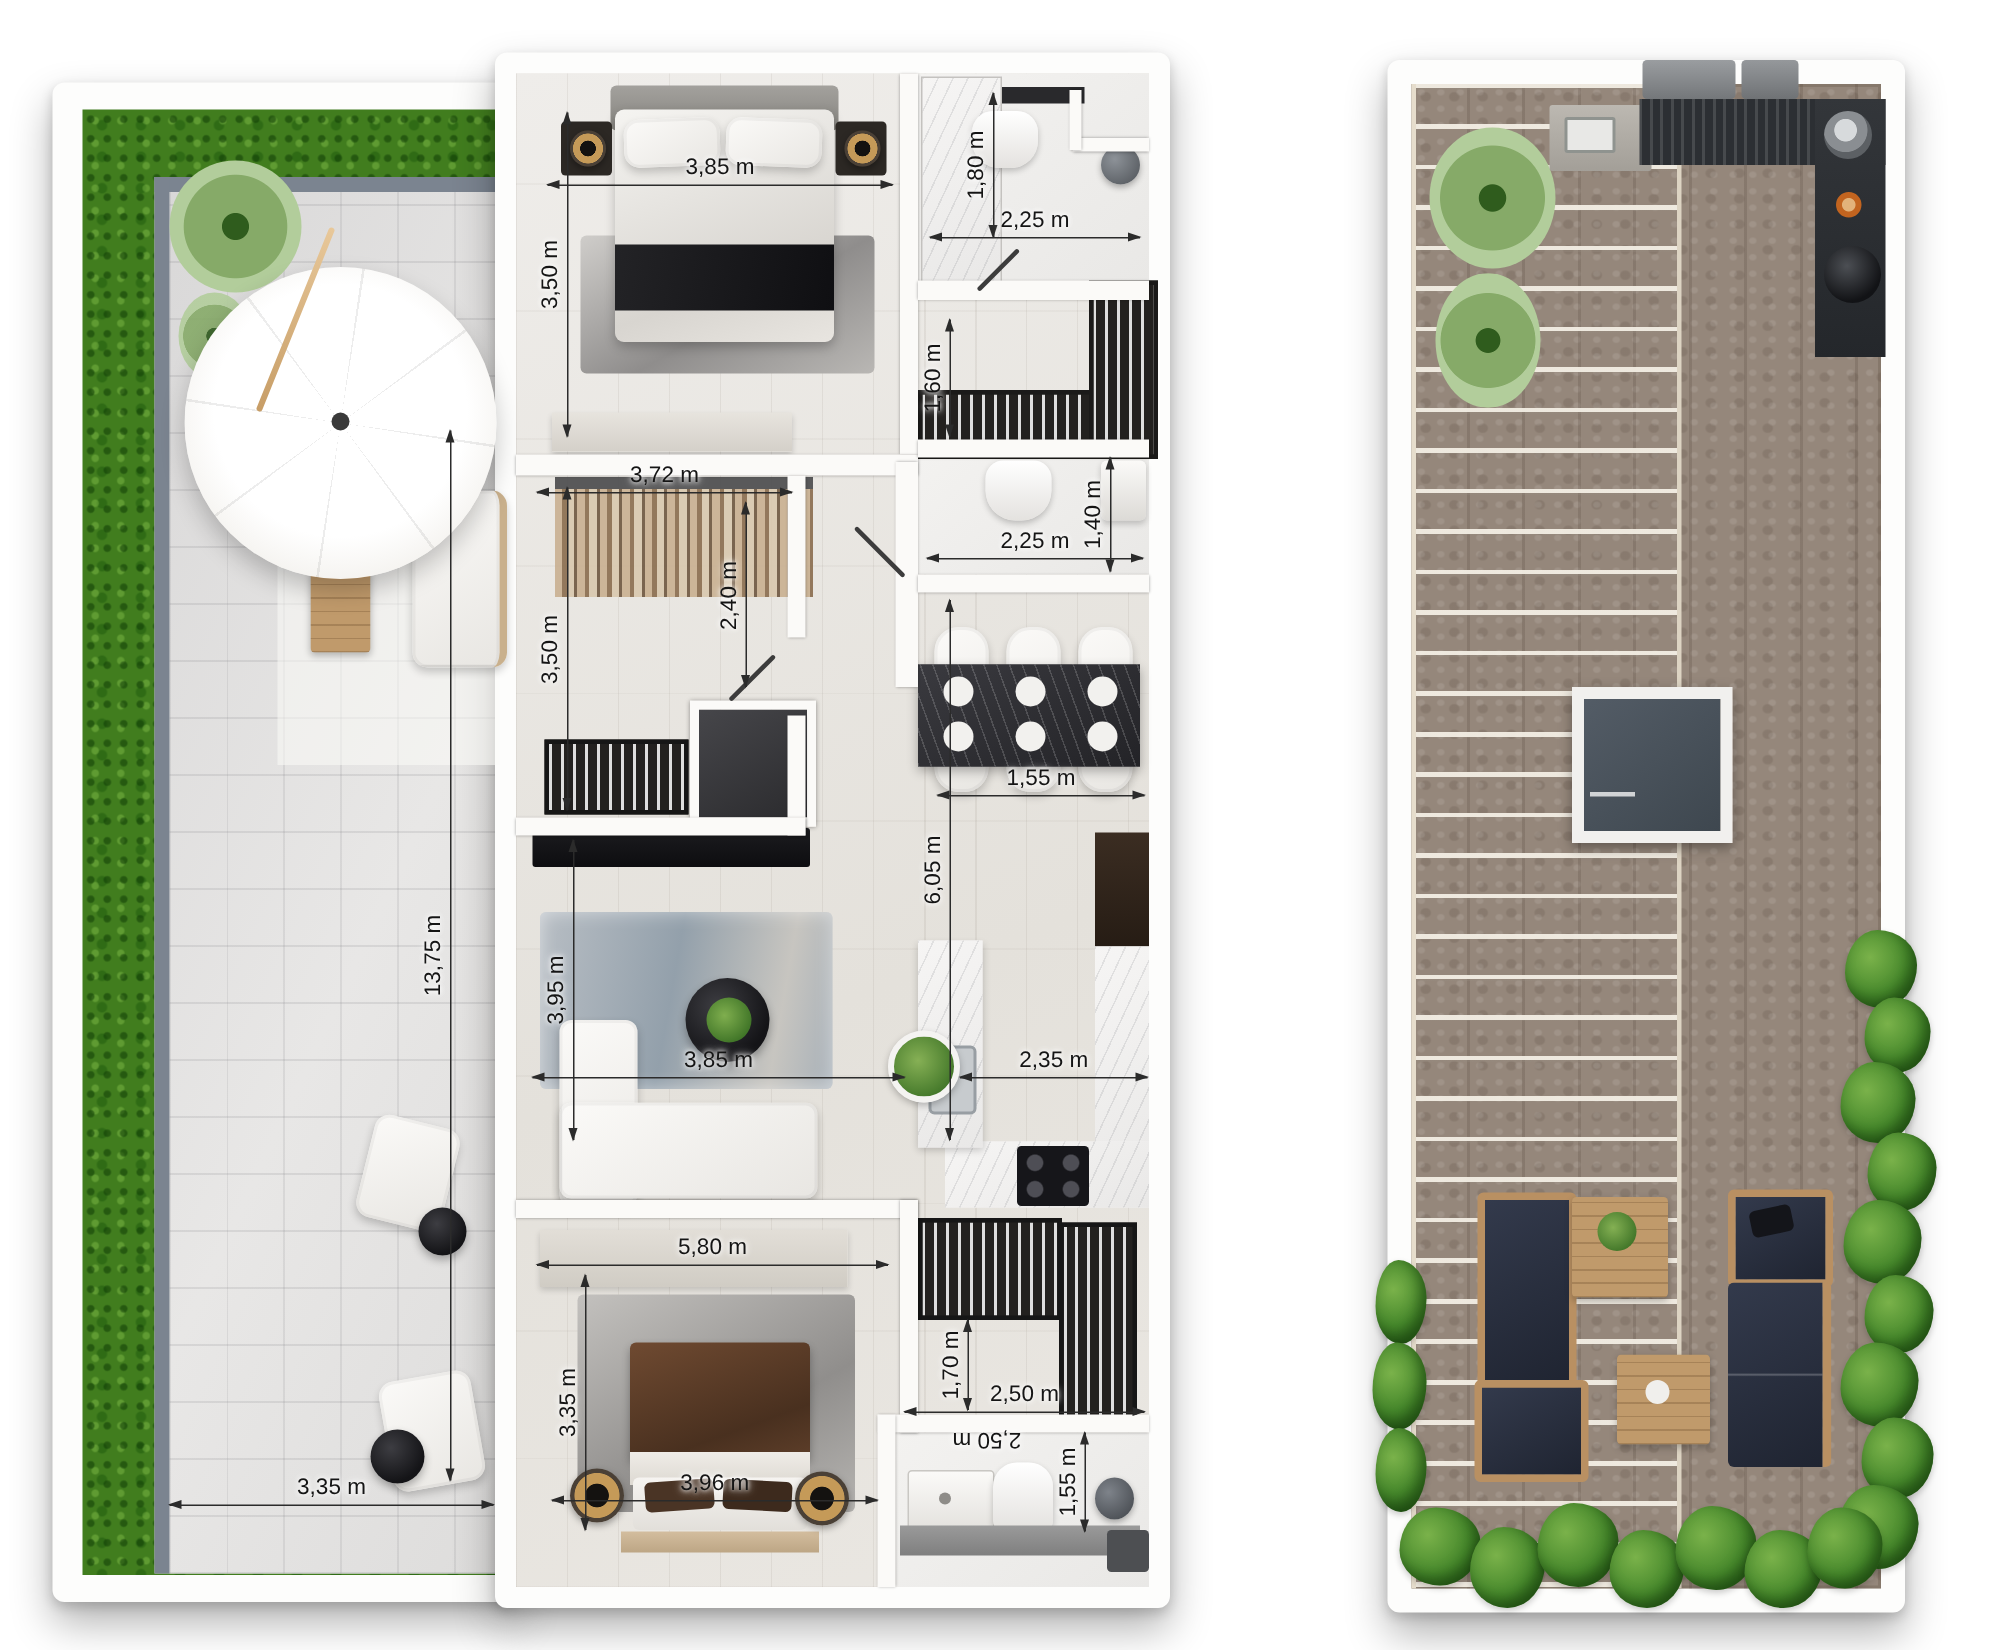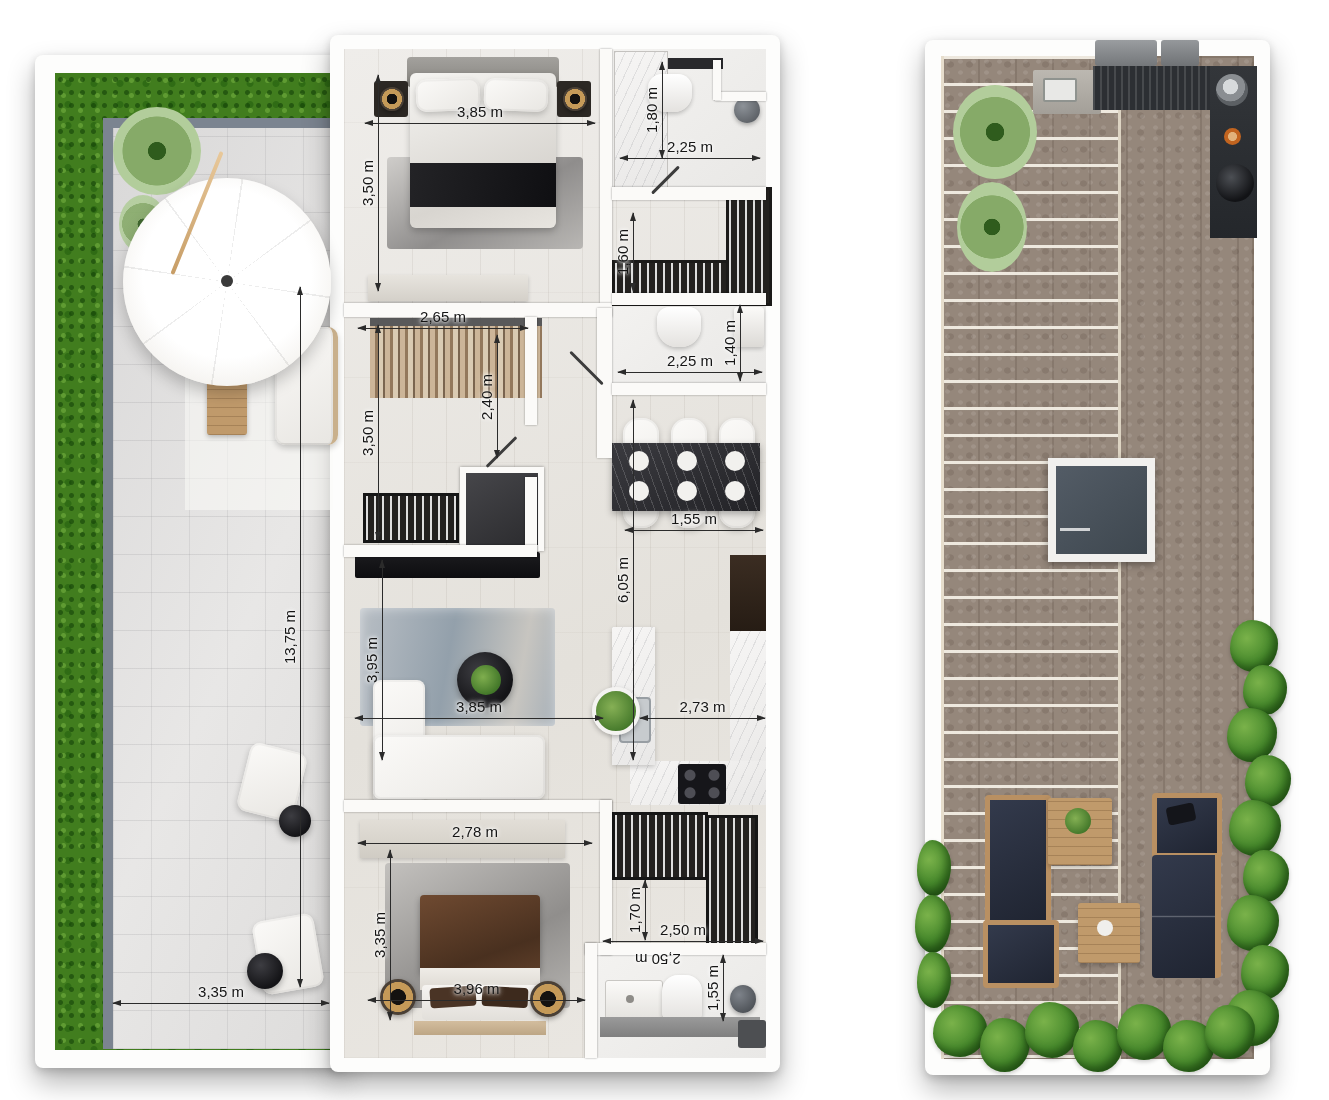--- a/index.html
+++ b/index.html
@@ -188,21 +188,21 @@
       <span class="lbl">2,25 m</span>
       </div>
     <div class="dimv" style="left:410px;top:270px;height:76px;">
       <span class="lbl">1,40 m</span>
       </div>
 
     <div class="f hangers" style="left:40px;top:283px;width:172px;height:72px;border-top:8px solid #4a4a4c;opacity:.9;"></div>
     <div class="f stripes-cloth" style="left:33px;top:458px;width:90px;height:44px;border:3px solid #161616;"></div>
     <div class="f" style="left:130px;top:432px;width:72px;height:72px;background:linear-gradient(150deg,#46464a,#2b2b2e);border:6px solid #fbfaf8;box-shadow:0 0 3px rgba(0,0,0,.4);"></div>
     <div class="dimh" style="left:28px;top:293px;width:170px;">
-      <span class="lbl">2,65 m</span>
+      <span class="lbl">3,72 m</span>
       </div>
     <div class="dimv" style="left:167px;top:300px;height:123px;">
       <span class="lbl">2,40 m</span>
       </div>
     <div class="dimv" style="left:48px;top:290px;height:215px;">
       <span class="lbl">3,50 m</span>
       </div>
 
     <div class="f whitecush" style="left:293px;top:383px;width:36px;height:110px;border-radius:16px;"></div>
     <div class="f whitecush" style="left:341px;top:383px;width:36px;height:110px;border-radius:16px;"></div>
@@ -242,37 +242,37 @@
     <div class="f marble" style="left:400px;top:596px;width:36px;height:164px;"></div>
     <div class="f marble" style="left:300px;top:726px;width:136px;height:44px;"></div>
     <div class="f" style="left:348px;top:729px;width:48px;height:40px;background:#16161a;border-radius:3px;
          background-image:radial-gradient(circle at 25% 28%,#4e4e55 0 5px,transparent 6px),radial-gradient(circle at 75% 28%,#4e4e55 0 5px,transparent 6px),
          radial-gradient(circle at 25% 72%,#4e4e55 0 5px,transparent 6px),radial-gradient(circle at 75% 72%,#4e4e55 0 5px,transparent 6px);"></div>
     <div class="f marble" style="left:282px;top:592px;width:43px;height:138px;box-shadow:0 2px 5px rgba(0,0,0,.2);"></div>
     <div class="f" style="left:289px;top:662px;width:28px;height:42px;background:#c7cbce;border:2px solid #989ea3;border-radius:4px;"></div>
     <div class="f" style="left:262px;top:652px;width:40px;height:40px;border-radius:50%;z-index:6;border:4px solid #f4f3f1;
          background:radial-gradient(circle at 40% 40%,#86b055,#3f7427 80%);box-shadow:0 2px 5px rgba(0,0,0,.25);"></div>
     <div class="dimh" style="left:310px;top:683px;width:125px;">
-      <span class="lbl">2,73 m</span>
+      <span class="lbl">2,35 m</span>
       </div>
 
     <div class="f" style="left:30px;top:785px;width:205px;height:38px;background:linear-gradient(#e2ded7,#d0ccc4);box-shadow:0 2px 4px rgba(0,0,0,.16);"></div>
     <div class="f" style="left:55px;top:828px;width:185px;height:145px;border-radius:4px;
          background:linear-gradient(150deg,#c3c1be,#908e8c 60%,#b5b3b0);"></div>
     <div class="f" style="left:90px;top:860px;width:120px;height:77px;border-radius:4px 4px 0 0;
          background:linear-gradient(160deg,#6f4a31,#49301f 70%,#5d3e29);box-shadow:0 3px 6px rgba(0,0,0,.3);"></div>
     <div class="f" style="left:90px;top:933px;width:120px;height:22px;background:linear-gradient(#efece7,#ddd9d2);"></div>
     <div class="f" style="left:92px;top:950px;width:116px;height:35px;background:linear-gradient(#f6f4f1,#e2dfda);border-radius:4px;"></div>
     <div class="f" style="left:100px;top:952px;width:46px;height:20px;background:#4a3425;border-radius:4px;transform:rotate(-4deg);z-index:6;"></div>
     <div class="f" style="left:152px;top:952px;width:46px;height:20px;background:#3d2a1d;border-radius:4px;transform:rotate(3deg);z-index:6;"></div>
     <div class="f" style="left:84px;top:986px;width:132px;height:14px;background:linear-gradient(#d3bd9e,#bda685);"></div>
     <div class="f lampgold" style="left:50px;top:944px;width:36px;height:36px;"></div>
     <div class="f lampgold" style="left:200px;top:946px;width:36px;height:36px;"></div>
     <div class="dimh" style="left:28px;top:808px;width:234px;">
-      <span class="lbl">2,78 m</span>
+      <span class="lbl">5,80 m</span>
       </div>
     <div class="dimv" style="left:60px;top:815px;height:170px;">
       <span class="lbl">3,35 m</span>
       </div>
     <div class="dimh" style="left:38px;top:965px;width:217px;z-index:32;">
       <span class="lbl">3,96 m</span>
       </div>
 
     <div class="f stripes-cloth" style="left:282px;top:777px;width:90px;height:62px;border:3px solid #161616;"></div>
     <div class="f stripes-cloth" style="left:376px;top:780px;width:46px;height:126px;border:3px solid #161616;"></div>

